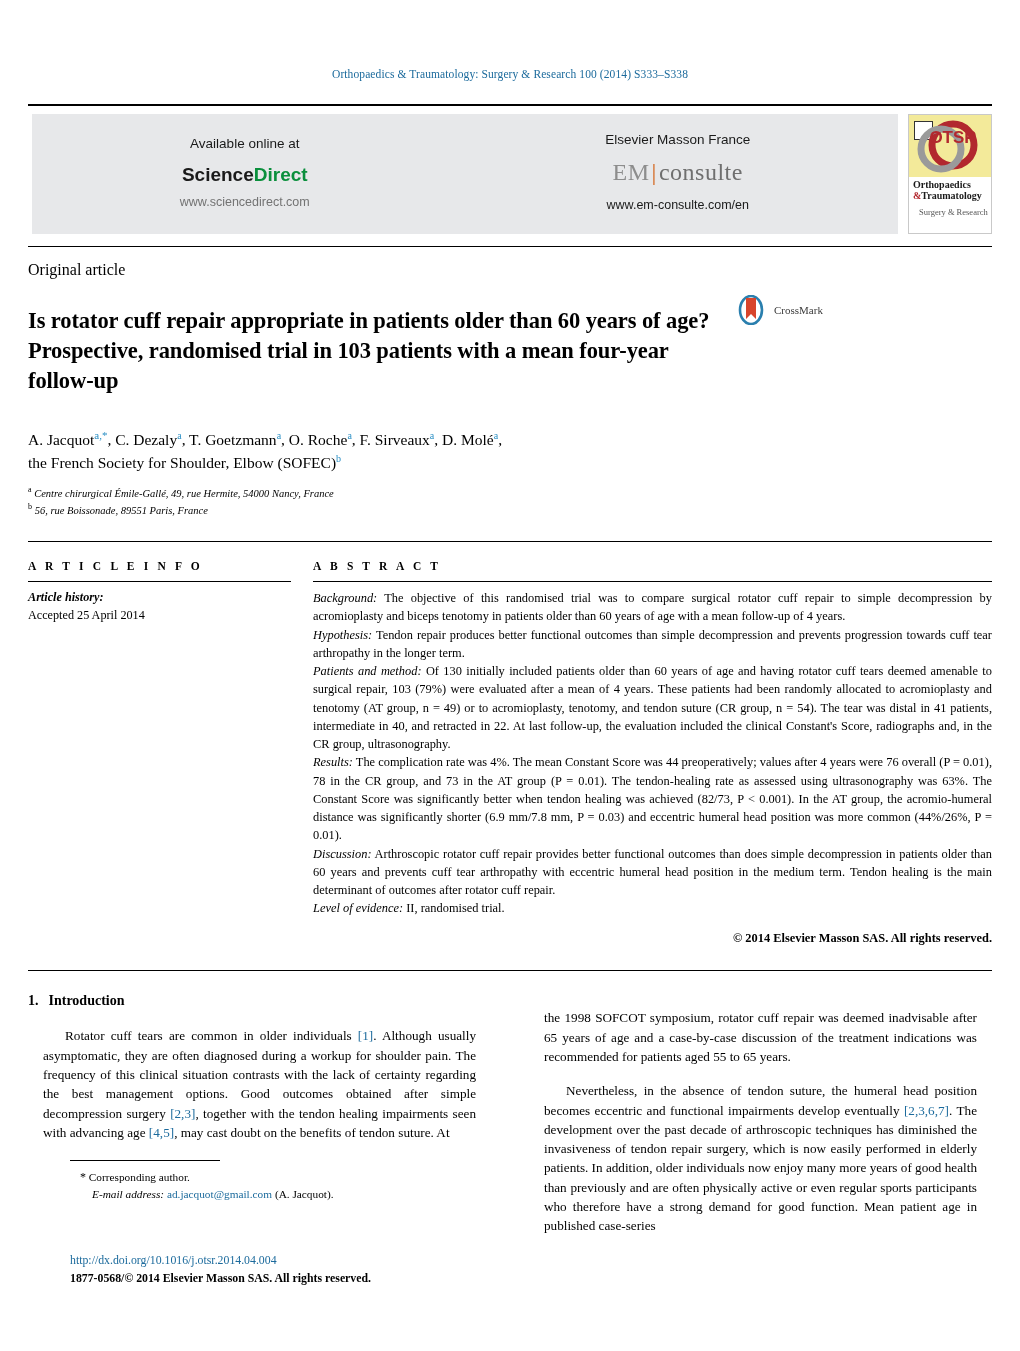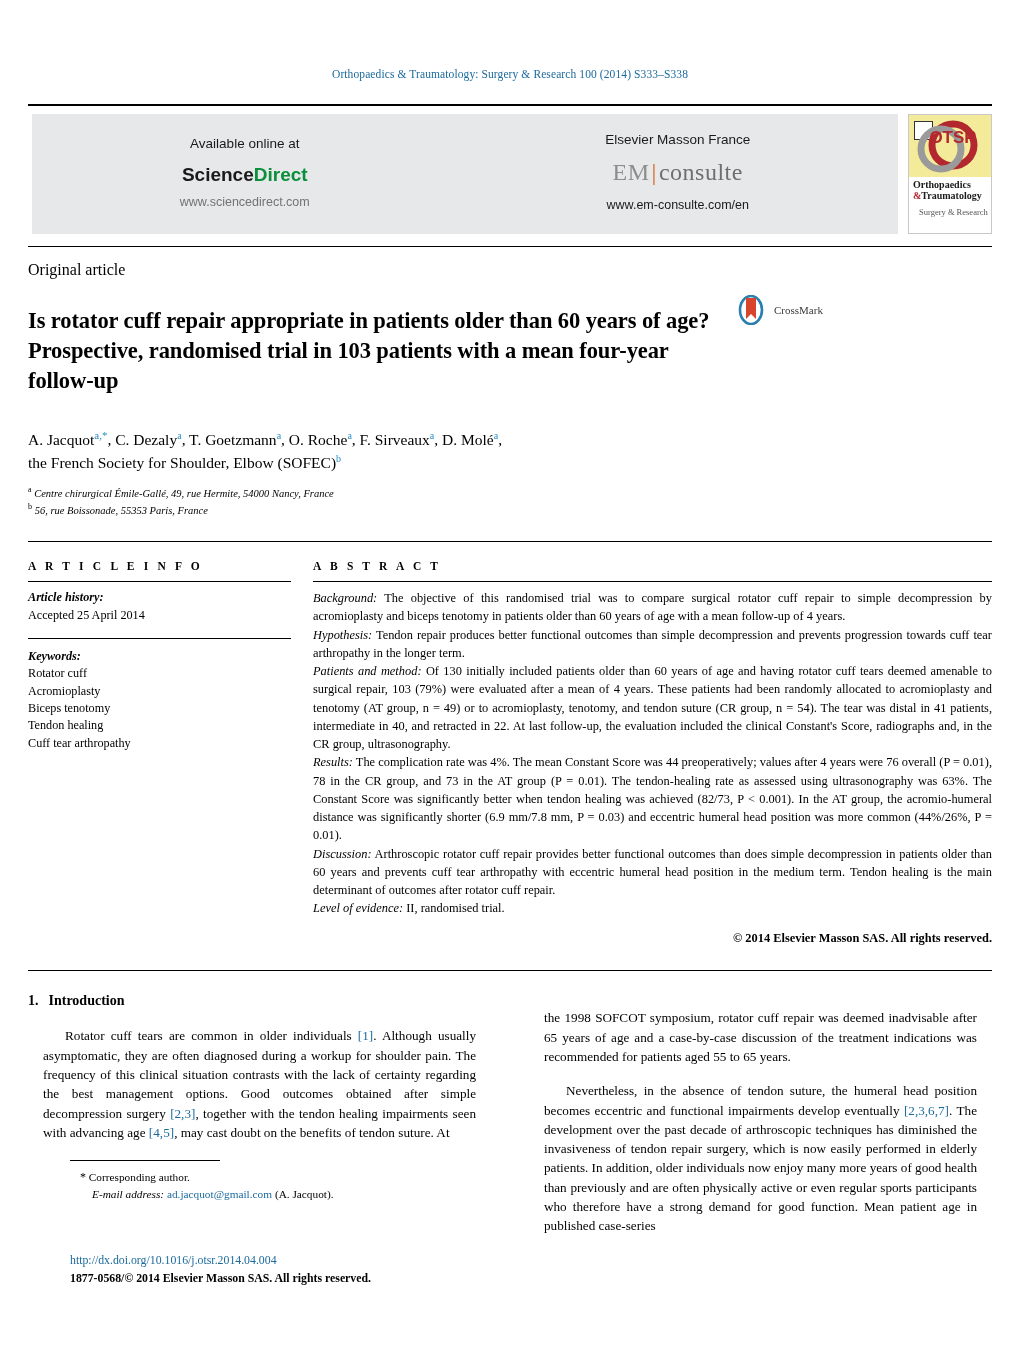--- a/index.html
+++ b/index.html
@@ -324,43 +324,33 @@
     </div>
   </div>
 
   <div class="authors">
     <span><span>A. Jacquot</span><sup class="aff star">a,*</sup><span>, </span><span>C. Dezaly</span><sup class="aff">a</sup><span>, </span><span>T. Goetzmann</span><sup class="aff">a</sup><span>, </span><span>O. Roche</span><sup class="aff">a</sup><span>, </span><span>F. Sirveaux</span><sup class="aff">a</sup><span>, </span><span>D. Molé</span><sup class="aff">a</sup><span>, </span></span><br>
     <span>the French Society for Shoulder, Elbow (SOFEC)</span><sup class="aff">b</sup>
   </div>
 
   <div class="affils">
       <div><sup>a</sup><span> Centre chirurgical Émile-Gallé, 49, rue Hermite, 54000 Nancy, France</span></div>
-      <div><sup>b</sup><span> 56, rue Boissonade, 55353 Paris, France</span></div>
+      <div><sup>b</sup><span> 56, rue Boissonade, 89551 Paris, France</span></div>
     </div>
 
   <div class="ia-rule"></div>
 
   <div class="ia">
 
     <div class="col-info">
       <div class="sechead">A R T I C L E   I N F O</div>
       <div class="hr-blk"></div>
       <div class="info-block">
         <div class="lbl">Article history:</div>
         <div>Accepted 25 April 2014</div>
-      </div>
-      <div class="kw-block">
-        <div class="lbl">Keywords:</div>
-        <div id="kw-list">
-            <div>Rotator cuff</div>
-            <div>Acromioplasty</div>
-            <div>Biceps tenotomy</div>
-            <div>Tendon healing</div>
-            <div>Cuff tear arthropathy</div>
-          </div>
       </div>
     </div>
 
     <div class="col-abs">
       <div class="sechead">A B S T R A C T</div>
       <div class="hr-blk"></div>
       <div class="abs-body" id="abs-body">
           <p><span class="lbl">Background:</span><span> The objective of this randomised trial was to compare surgical rotator cuff repair to simple decompression by acromioplasty and biceps tenotomy in patients older than 60 years of age with a mean follow-up of 4 years.</span></p>
           <p><span class="lbl">Hypothesis:</span><span> Tendon repair produces better functional outcomes than simple decompression and prevents progression towards cuff tear arthropathy in the longer term.</span></p>
           <p><span class="lbl">Patients and method:</span><span> Of 130 initially included patients older than 60 years of age and having rotator cuff tears deemed amenable to surgical repair, 103 (79%) were evaluated after a mean of 4 years. These patients had been randomly allocated to acromioplasty and tenotomy (AT group, n = 49) or to acromioplasty, tenotomy, and tendon suture (CR group, n = 54). The tear was distal in 41 patients, intermediate in 40, and retracted in 22. At last follow-up, the evaluation included the clinical Constant's Score, radiographs and, in the CR group, ultrasonography.</span></p>

